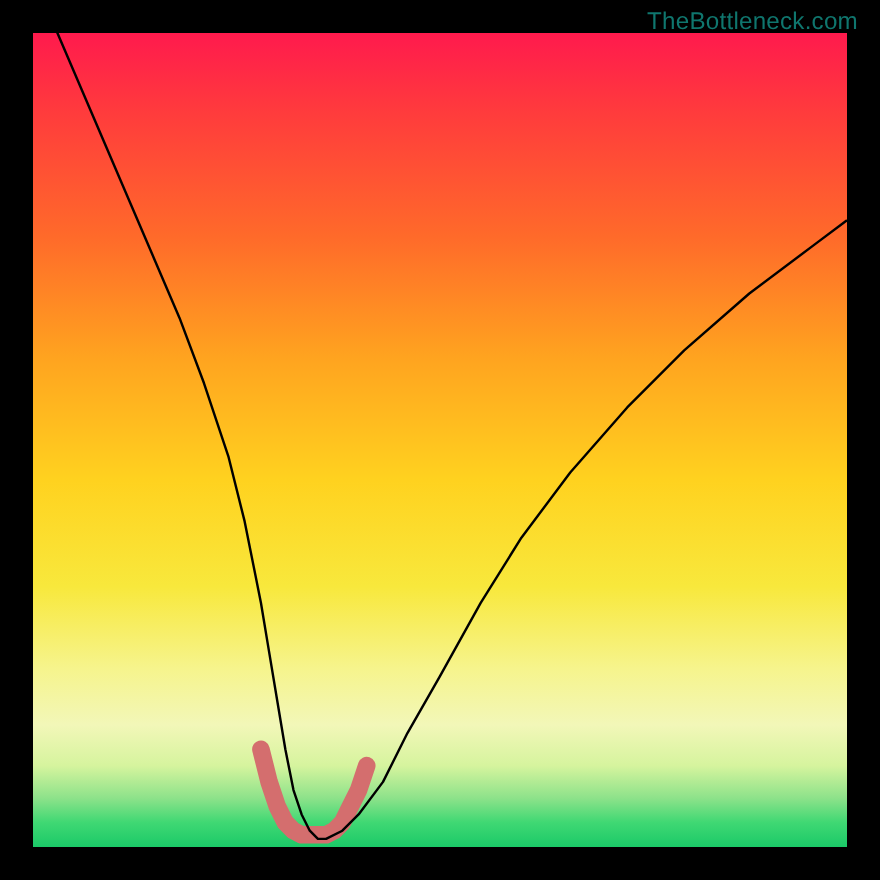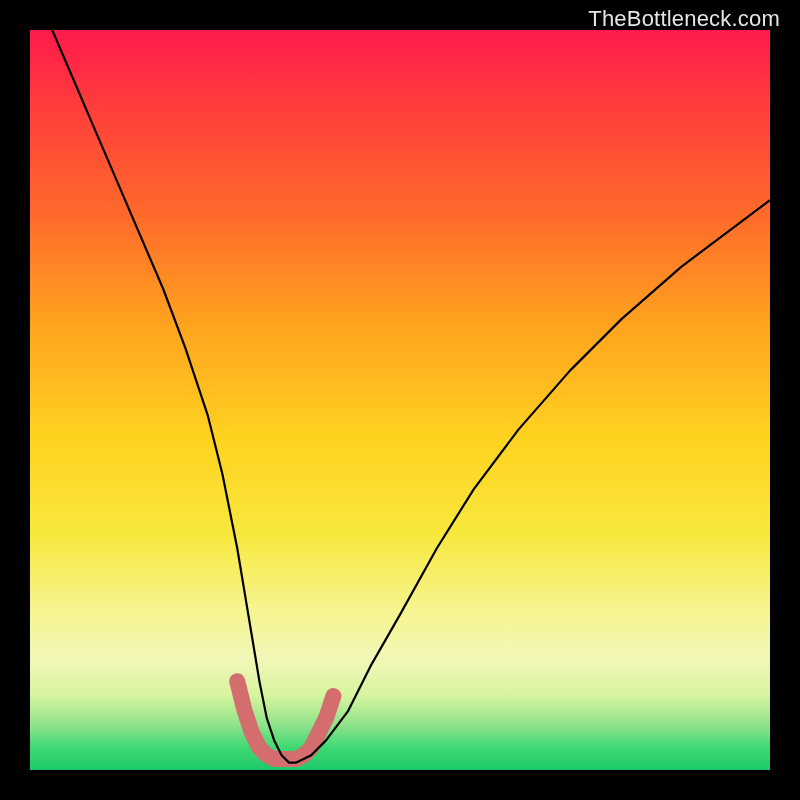--- a/index.html
+++ b/index.html
@@ -31,21 +31,21 @@
       #3fd873 97%,
       #1bc968 100%
     );
   }
   .watermark {
     position: absolute;
     top: 6px;
     right: 20px;
     font-family: Arial, Helvetica, sans-serif;
     font-size: 22px;
-    color: #e5e5e5;
+    color: #0f766e;
     letter-spacing: 0.2px;
     user-select: none;
   }
   svg.curve {
     position: absolute;
     left: 0; top: 0;
     width: 740px;
     height: 740px;
     overflow: visible;
   }

